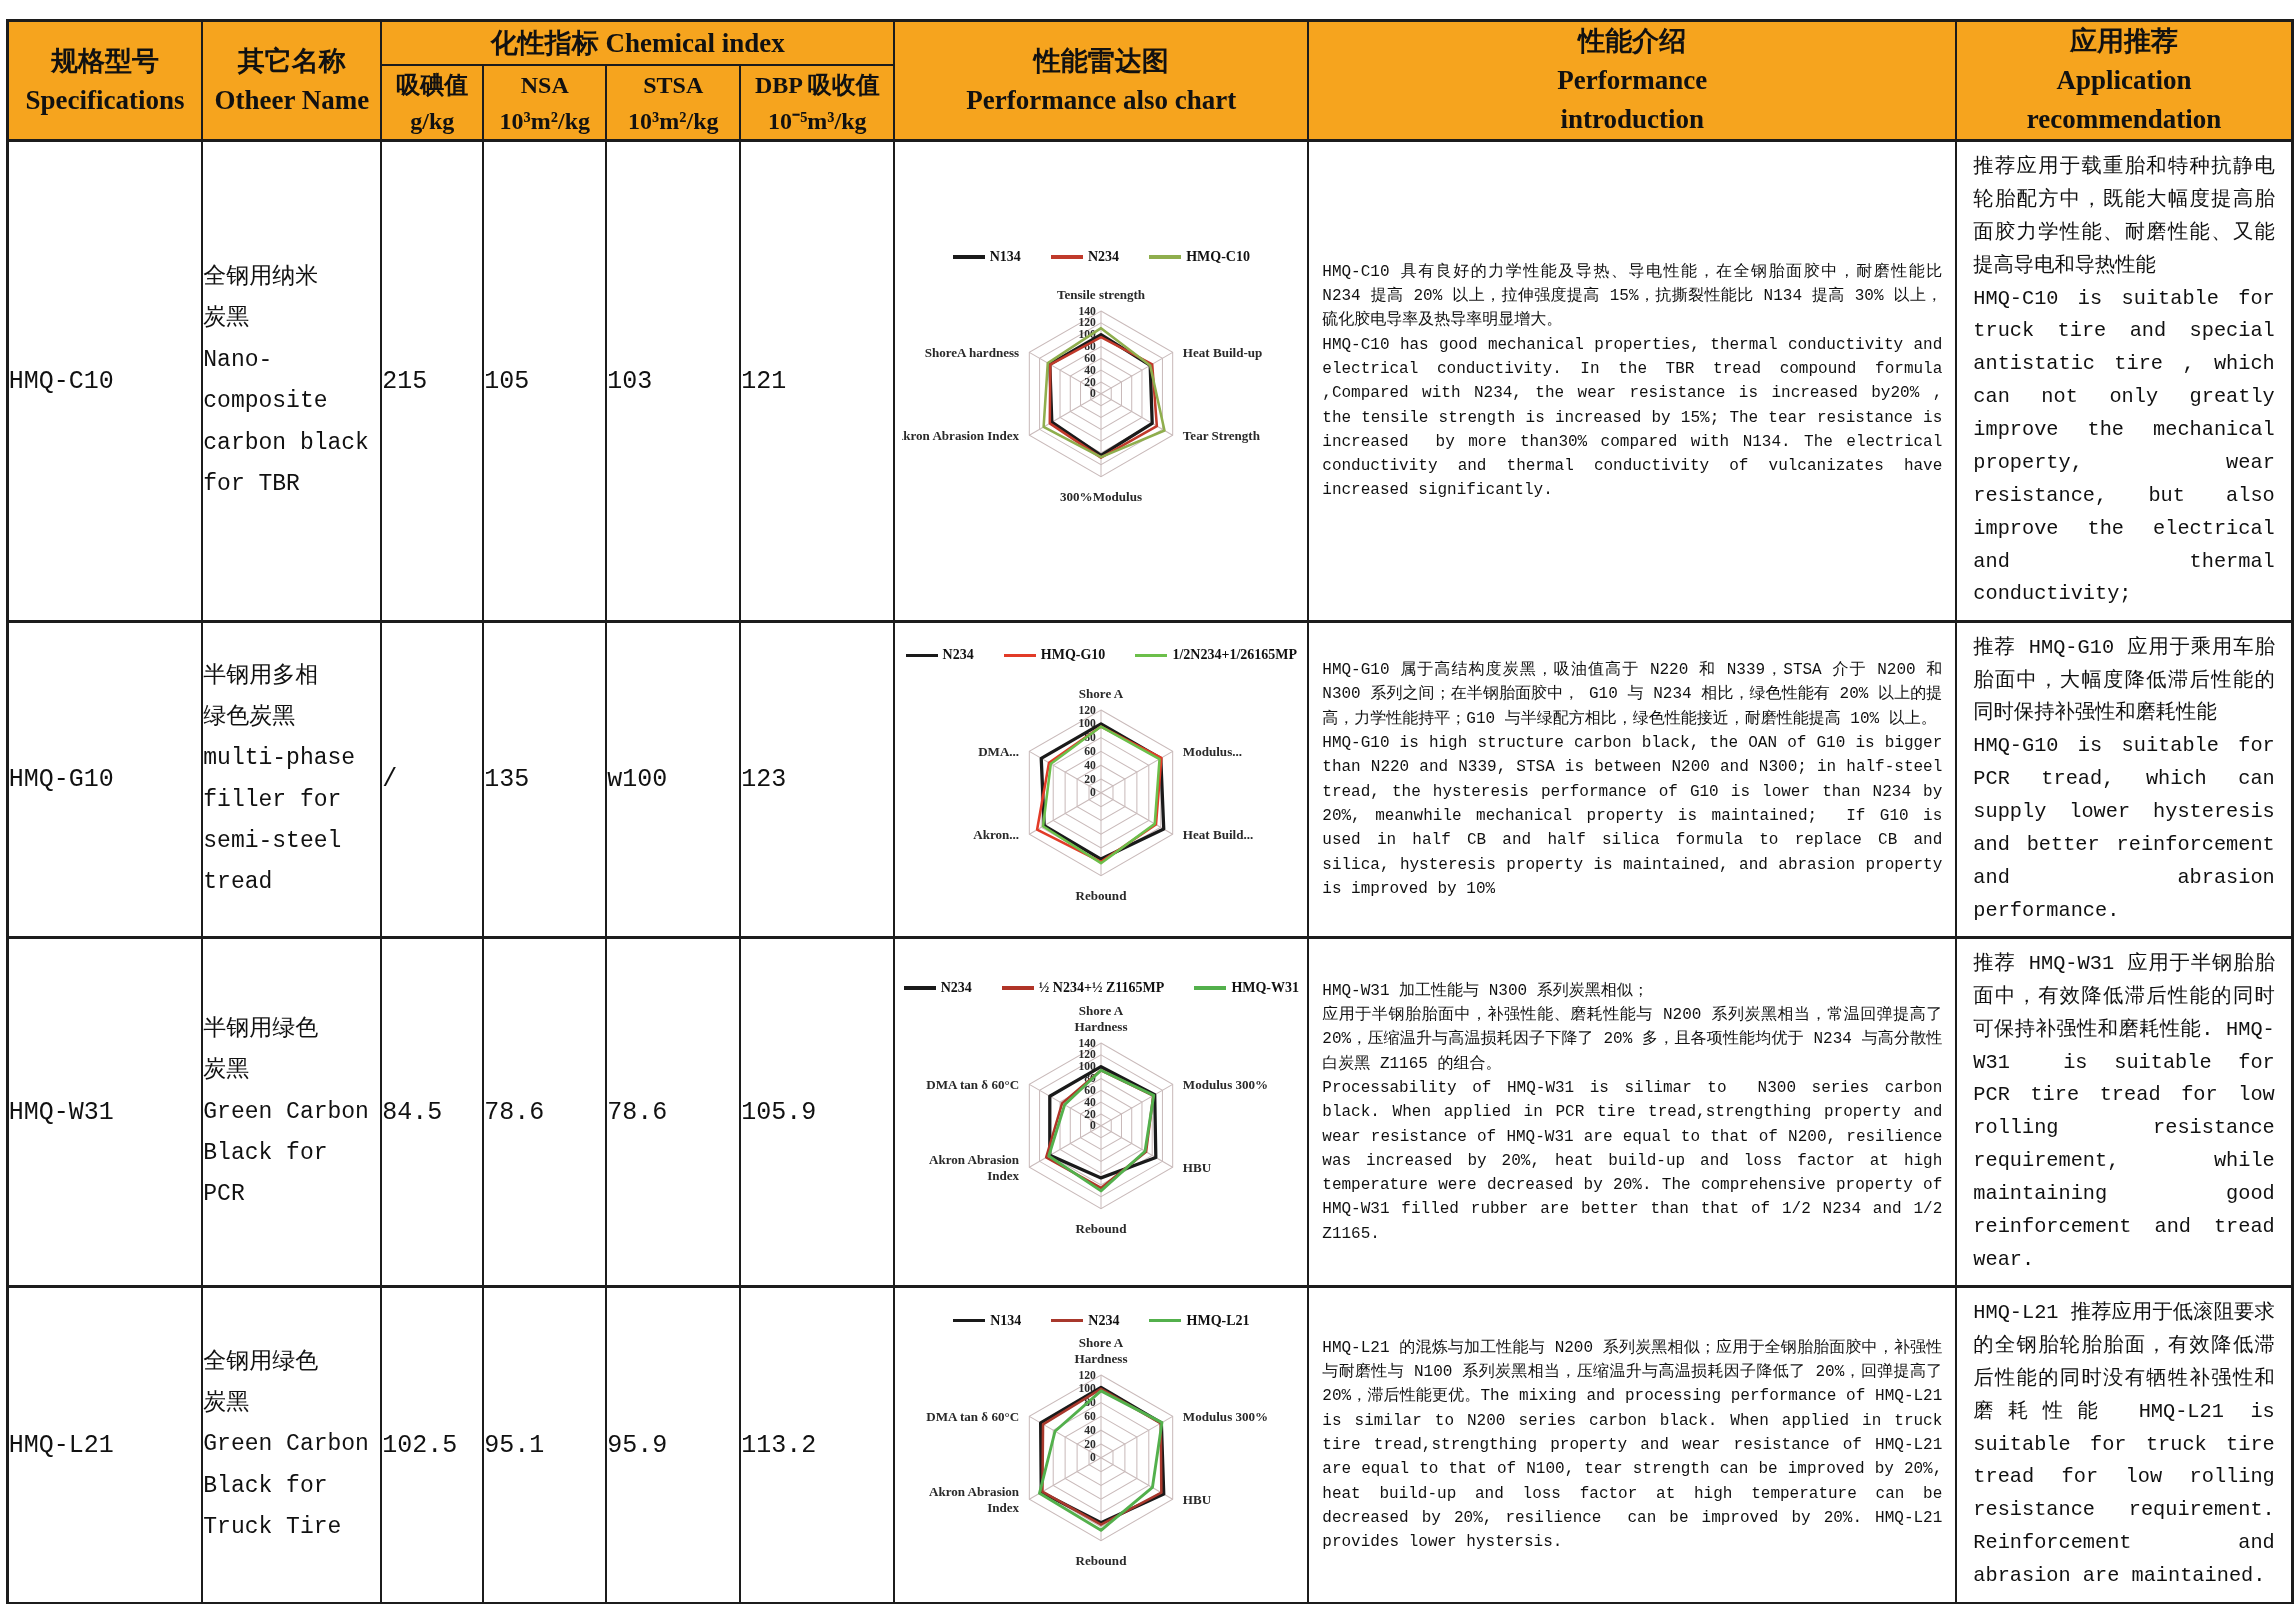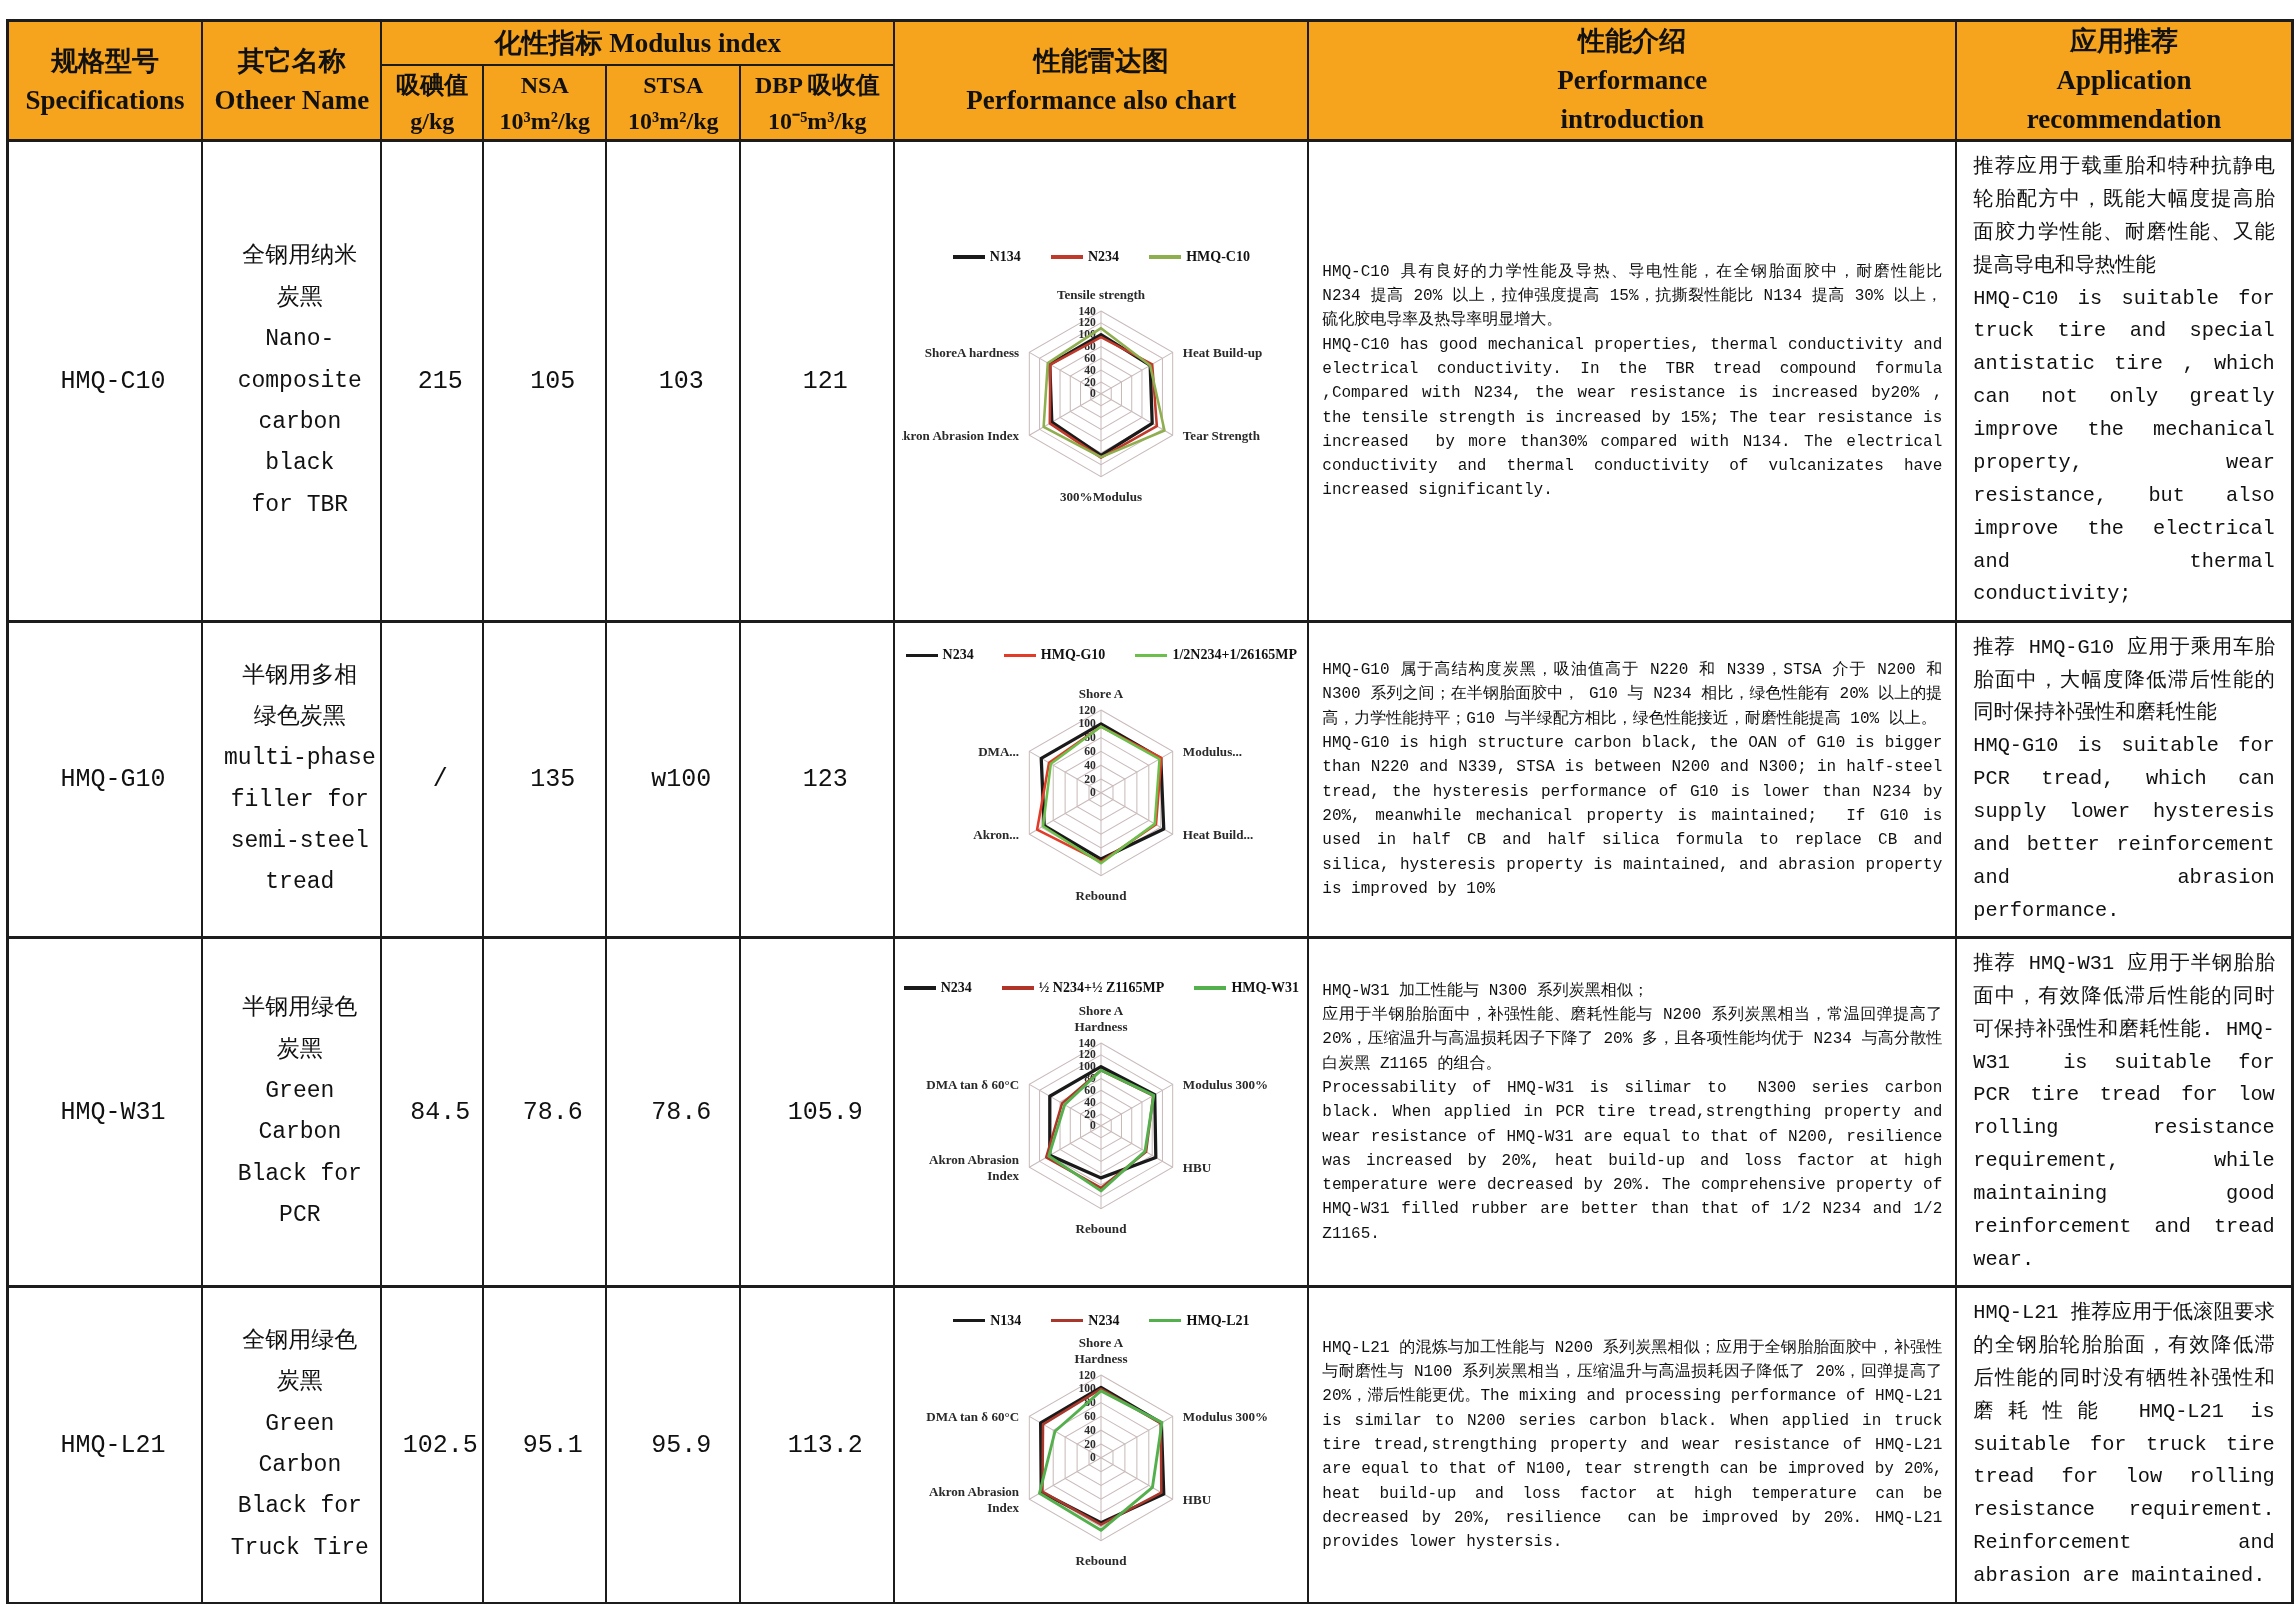--- a/index.html
+++ b/index.html
@@ -4,21 +4,21 @@
 <style>
   html,body{margin:0;padding:0;background:#ffffff;}
   body{width:2295px;height:1604px;font-family:"Liberation Serif",serif;color:#111;}
   .wrap{padding:19px 4.4px 2.9px 5.8px;}
   table{border-collapse:collapse;table-layout:fixed;width:2285px;border:3.6px solid #1c1c1c;}
   th,td{border:2.2px solid #1c1c1c;vertical-align:middle;padding:0;overflow:hidden;}
   tbody td{border-top-width:3.6px;border-bottom-width:3.6px;}
   thead th{background:#F6A41E;font-weight:bold;}
   .h-main{font-size:27px;line-height:1.45;white-space:pre-line;text-align:center;}
   .h-sub{font-size:24px;line-height:1.5;white-space:pre-line;text-align:center;}
-  .cell-c{text-align:center;white-space:pre-line;padding-left:16px;}
+  .cell-c{white-space:pre-line;}
   .spec{font-family:"Liberation Mono","DejaVu Sans Mono",monospace;font-size:25px;}
   .name{font-family:"Liberation Mono","DejaVu Sans Mono",monospace;font-size:23px;line-height:1.8;}
   .val{font-family:"Liberation Mono","DejaVu Sans Mono",monospace;font-size:25px;}
   .perf{font-family:"Liberation Mono","DejaVu Sans Mono",monospace;font-size:16px;line-height:1.52;padding:7.3px 13px;text-align:justify;white-space:pre-wrap;}
   .app{font-family:"Liberation Mono","DejaVu Sans Mono",monospace;font-size:20.3px;line-height:1.62;padding:8.7px 16px;text-align:justify;white-space:pre-wrap;}
   .radarcell{vertical-align:middle;}
   .radarbox{width:398px;margin:0 auto;}
   .legend{display:flex;justify-content:center;align-items:center;gap:30px;font-family:"Liberation Serif",serif;font-weight:bold;font-size:14px;margin:2.9px 0 -4.4px 0;white-space:nowrap;}
   .lgi{display:inline-flex;align-items:center;}
   .sw{display:inline-block;width:32px;height:3.6px;margin-right:5.1px;}
@@ -42,21 +42,21 @@
       <col style="width:414px">
         <col style="width:648px">
         <col style="width:336px">
     </colgroup>
     <thead>
       <tr class="h1">
         <th rowspan="2" class="h-main">规格型号
 Specifications</th>
         <th rowspan="2" class="h-main">其它名称
 Otheer Name</th>
-        <th colspan="4" class="h-main">化性指标 Modulus index</th>
+        <th colspan="4" class="h-main">化性指标 Chemical index</th>
         <th rowspan="2" class="h-main">性能雷达图
 Performance also chart</th>
         <th rowspan="2" class="h-main">性能介绍
 Performance
 introduction</th>
         <th rowspan="2" class="h-main">应用推荐
 Application
 recommendation</th>
       </tr>
       <tr class="h2">

